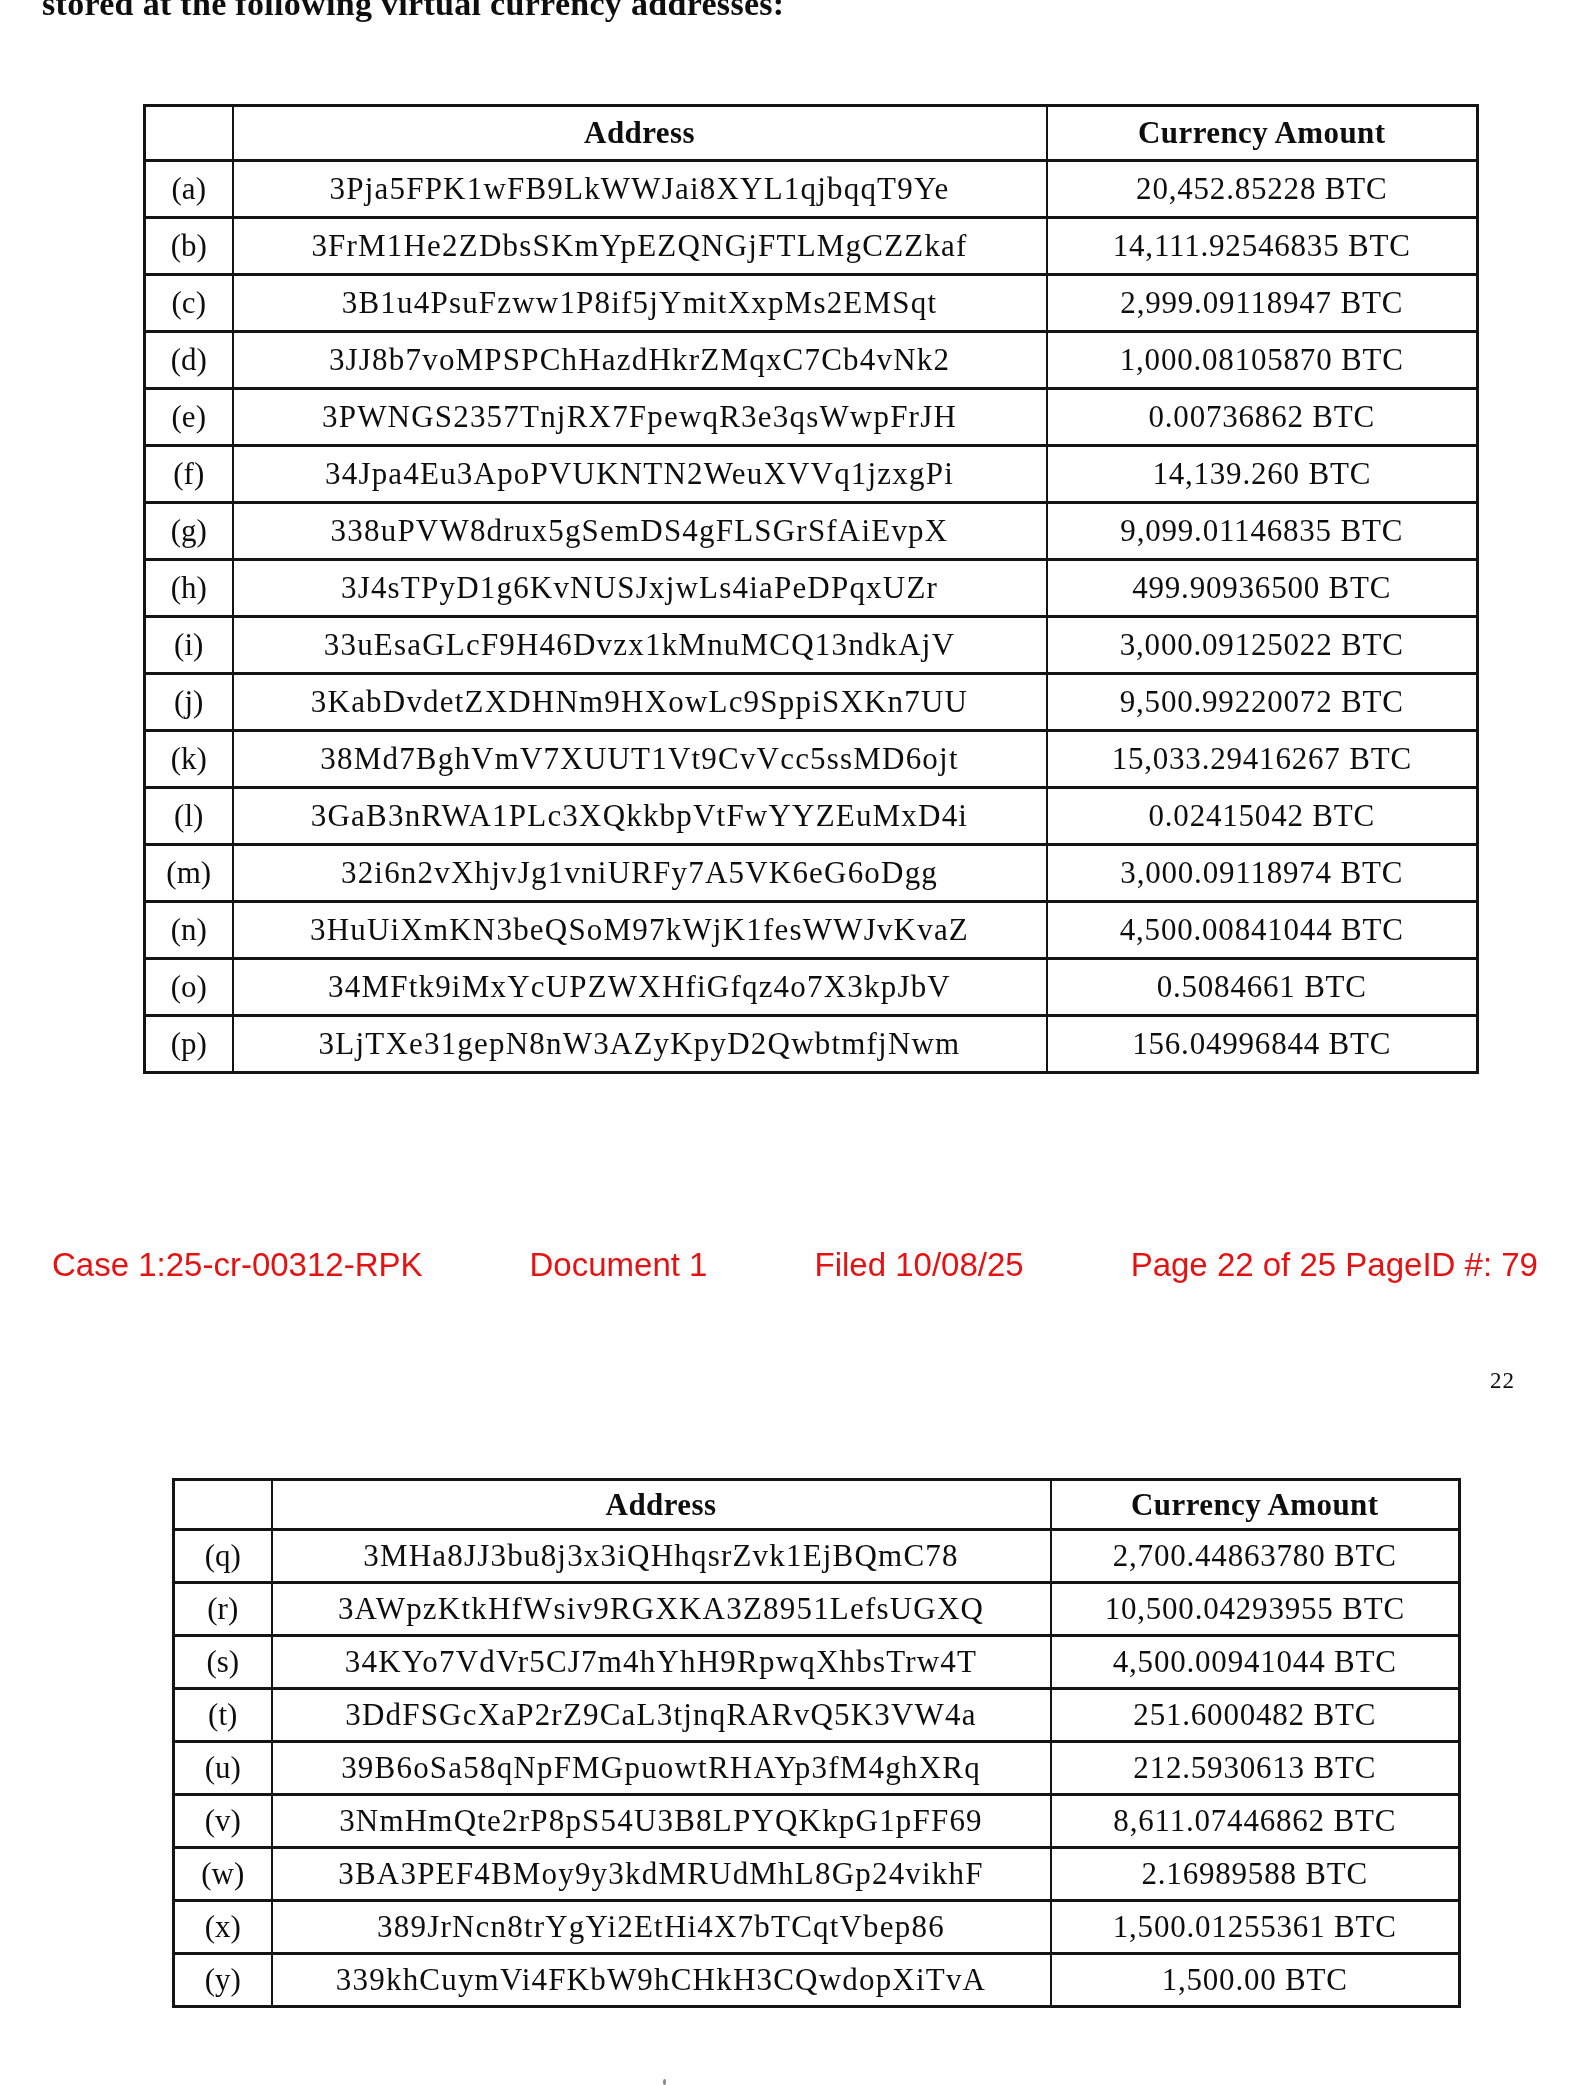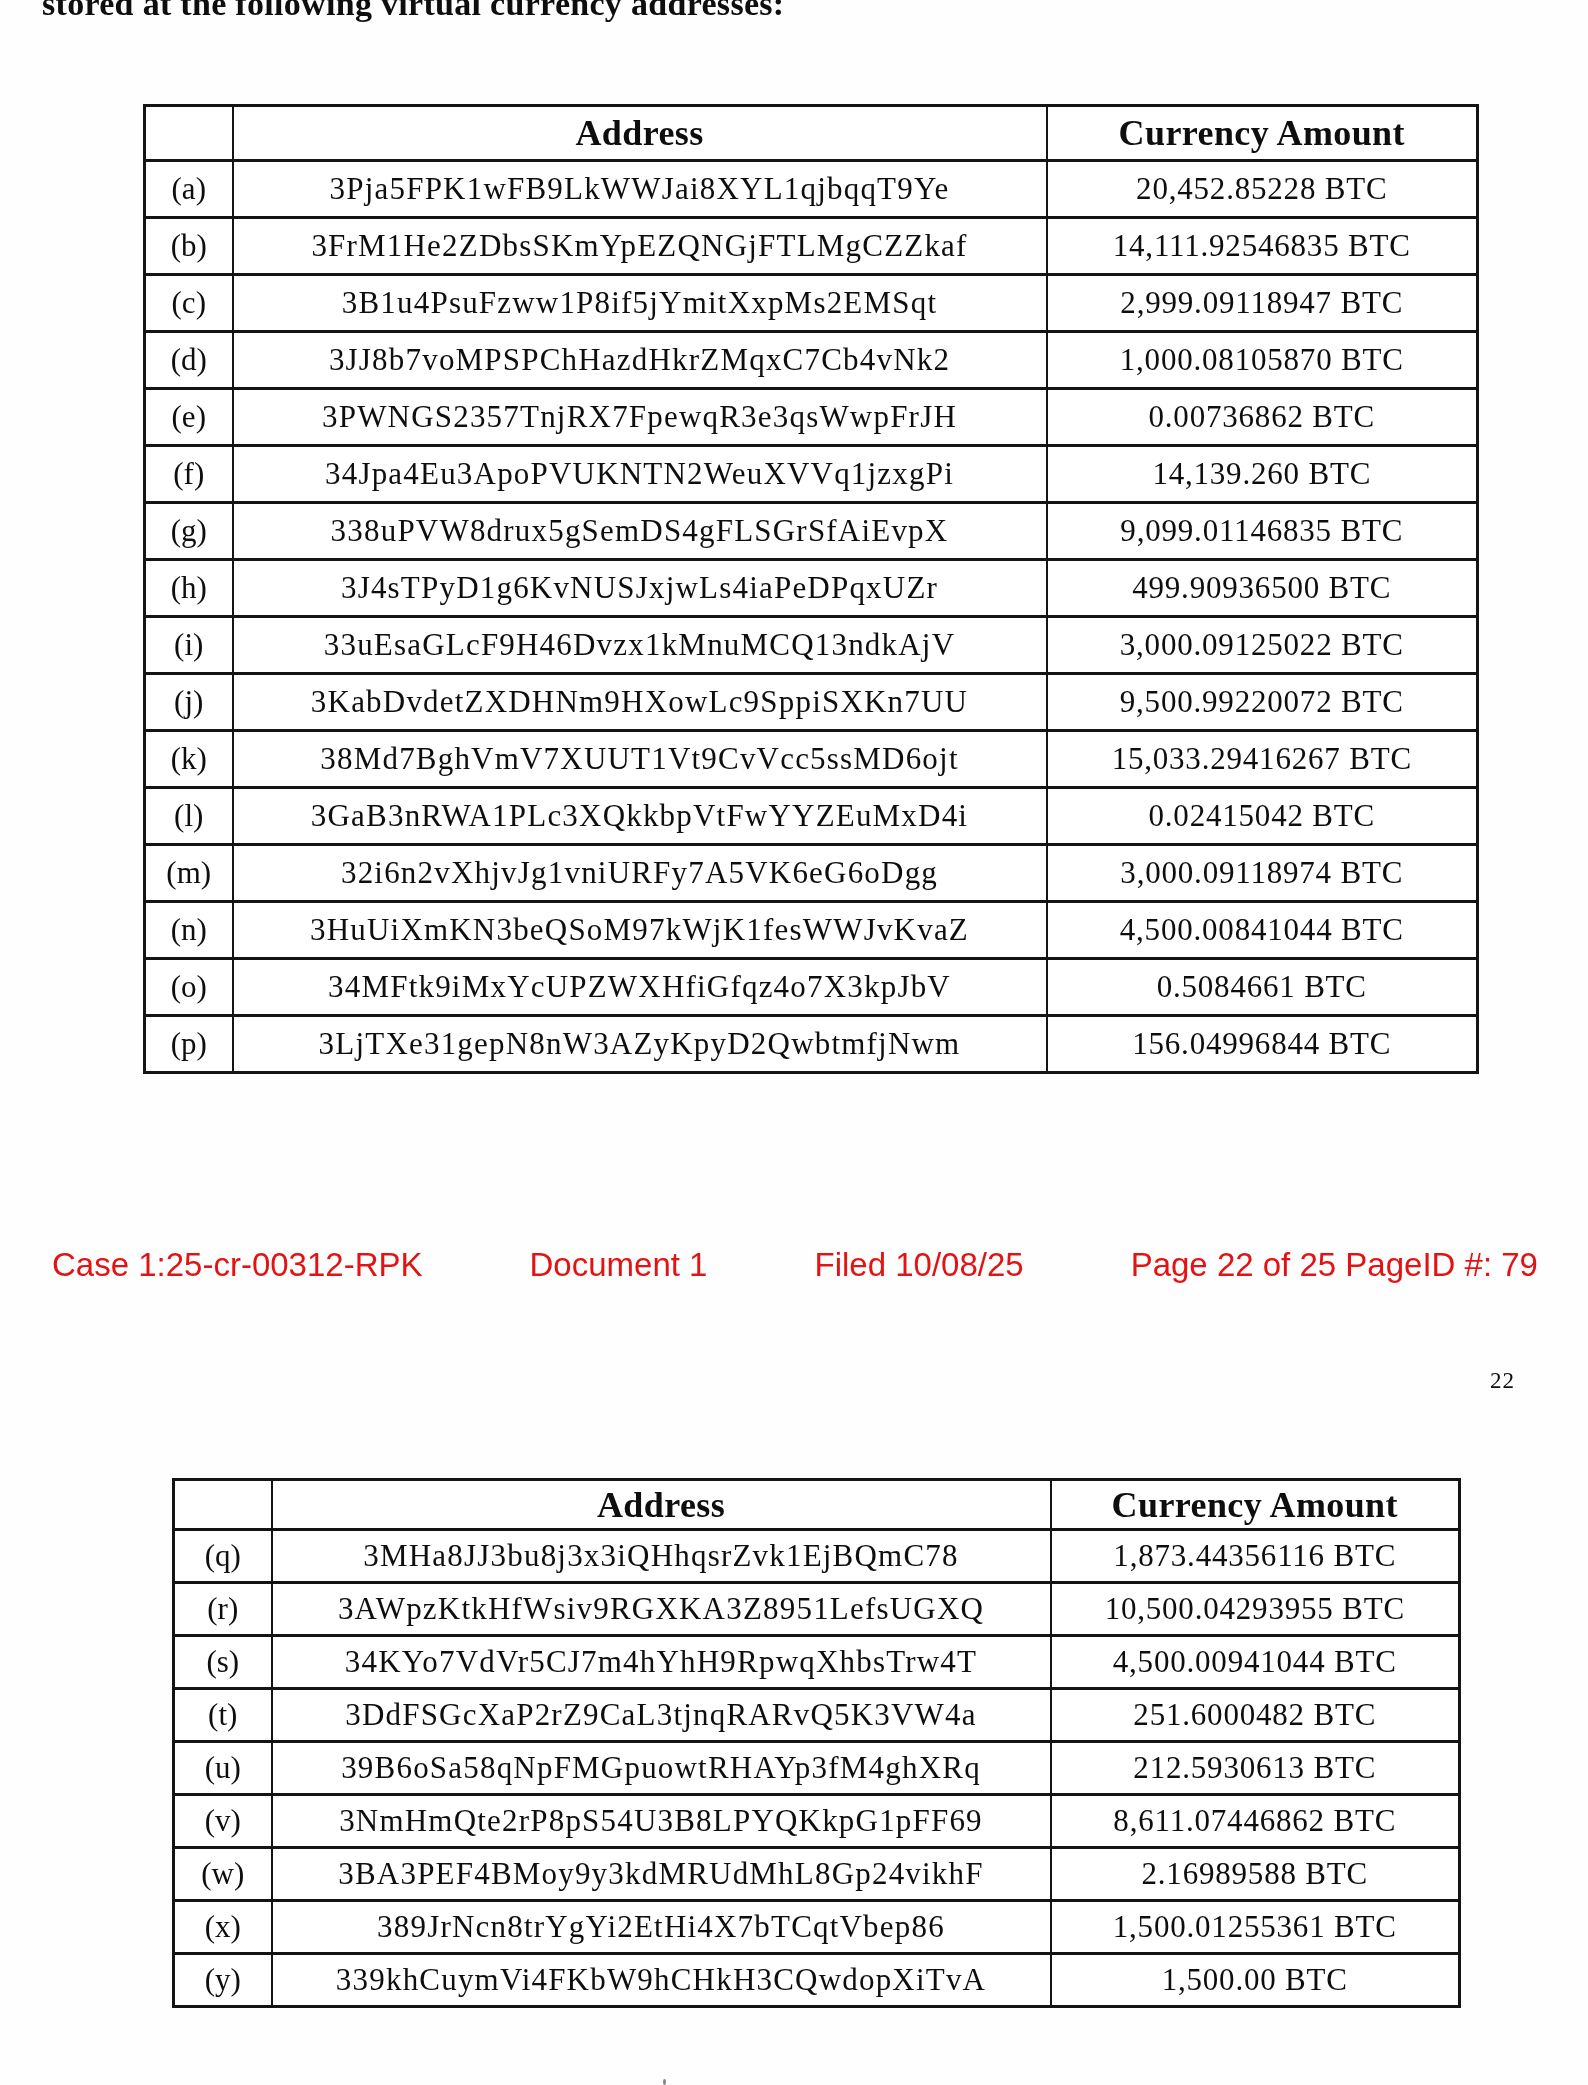--- a/index.html
+++ b/index.html
@@ -36,21 +36,21 @@
     border-top: 3px solid #141414;
     border-bottom: 3px solid #141414;
     text-align: center;
     vertical-align: middle;
     padding: 0 6px;
     overflow: hidden;
     white-space: nowrap;
   }
   table.btc th {
     font-weight: bold;
-    font-size: 36px;
+    font-size: 31px;
     letter-spacing: 0.4px;
   }
   table.btc td {
     font-size: 31px;
   }
   td.c-addr { letter-spacing: 1.2px; }
   td.c-amt  { letter-spacing: 0.8px; }
 
   table.t1 { left: 143px; top: 104px; width: 1333px; }
   .t1 th { height: 52px; }
@@ -220,21 +220,21 @@
     <tr>
       <th class="c-label"></th>
       <th class="c-addr">Address</th>
       <th class="c-amt">Currency Amount</th>
     </tr>
   </thead>
   <tbody>
       <tr>
         <td class="c-label">(q)</td>
         <td class="c-addr">3MHa8JJ3bu8j3x3iQHhqsrZvk1EjBQmC78</td>
-        <td class="c-amt">1,873.44356116 BTC</td>
+        <td class="c-amt">2,700.44863780 BTC</td>
       </tr>
       <tr>
         <td class="c-label">(r)</td>
         <td class="c-addr">3AWpzKtkHfWsiv9RGXKA3Z8951LefsUGXQ</td>
         <td class="c-amt">10,500.04293955 BTC</td>
       </tr>
       <tr>
         <td class="c-label">(s)</td>
         <td class="c-addr">34KYo7VdVr5CJ7m4hYhH9RpwqXhbsTrw4T</td>
         <td class="c-amt">4,500.00941044 BTC</td>

